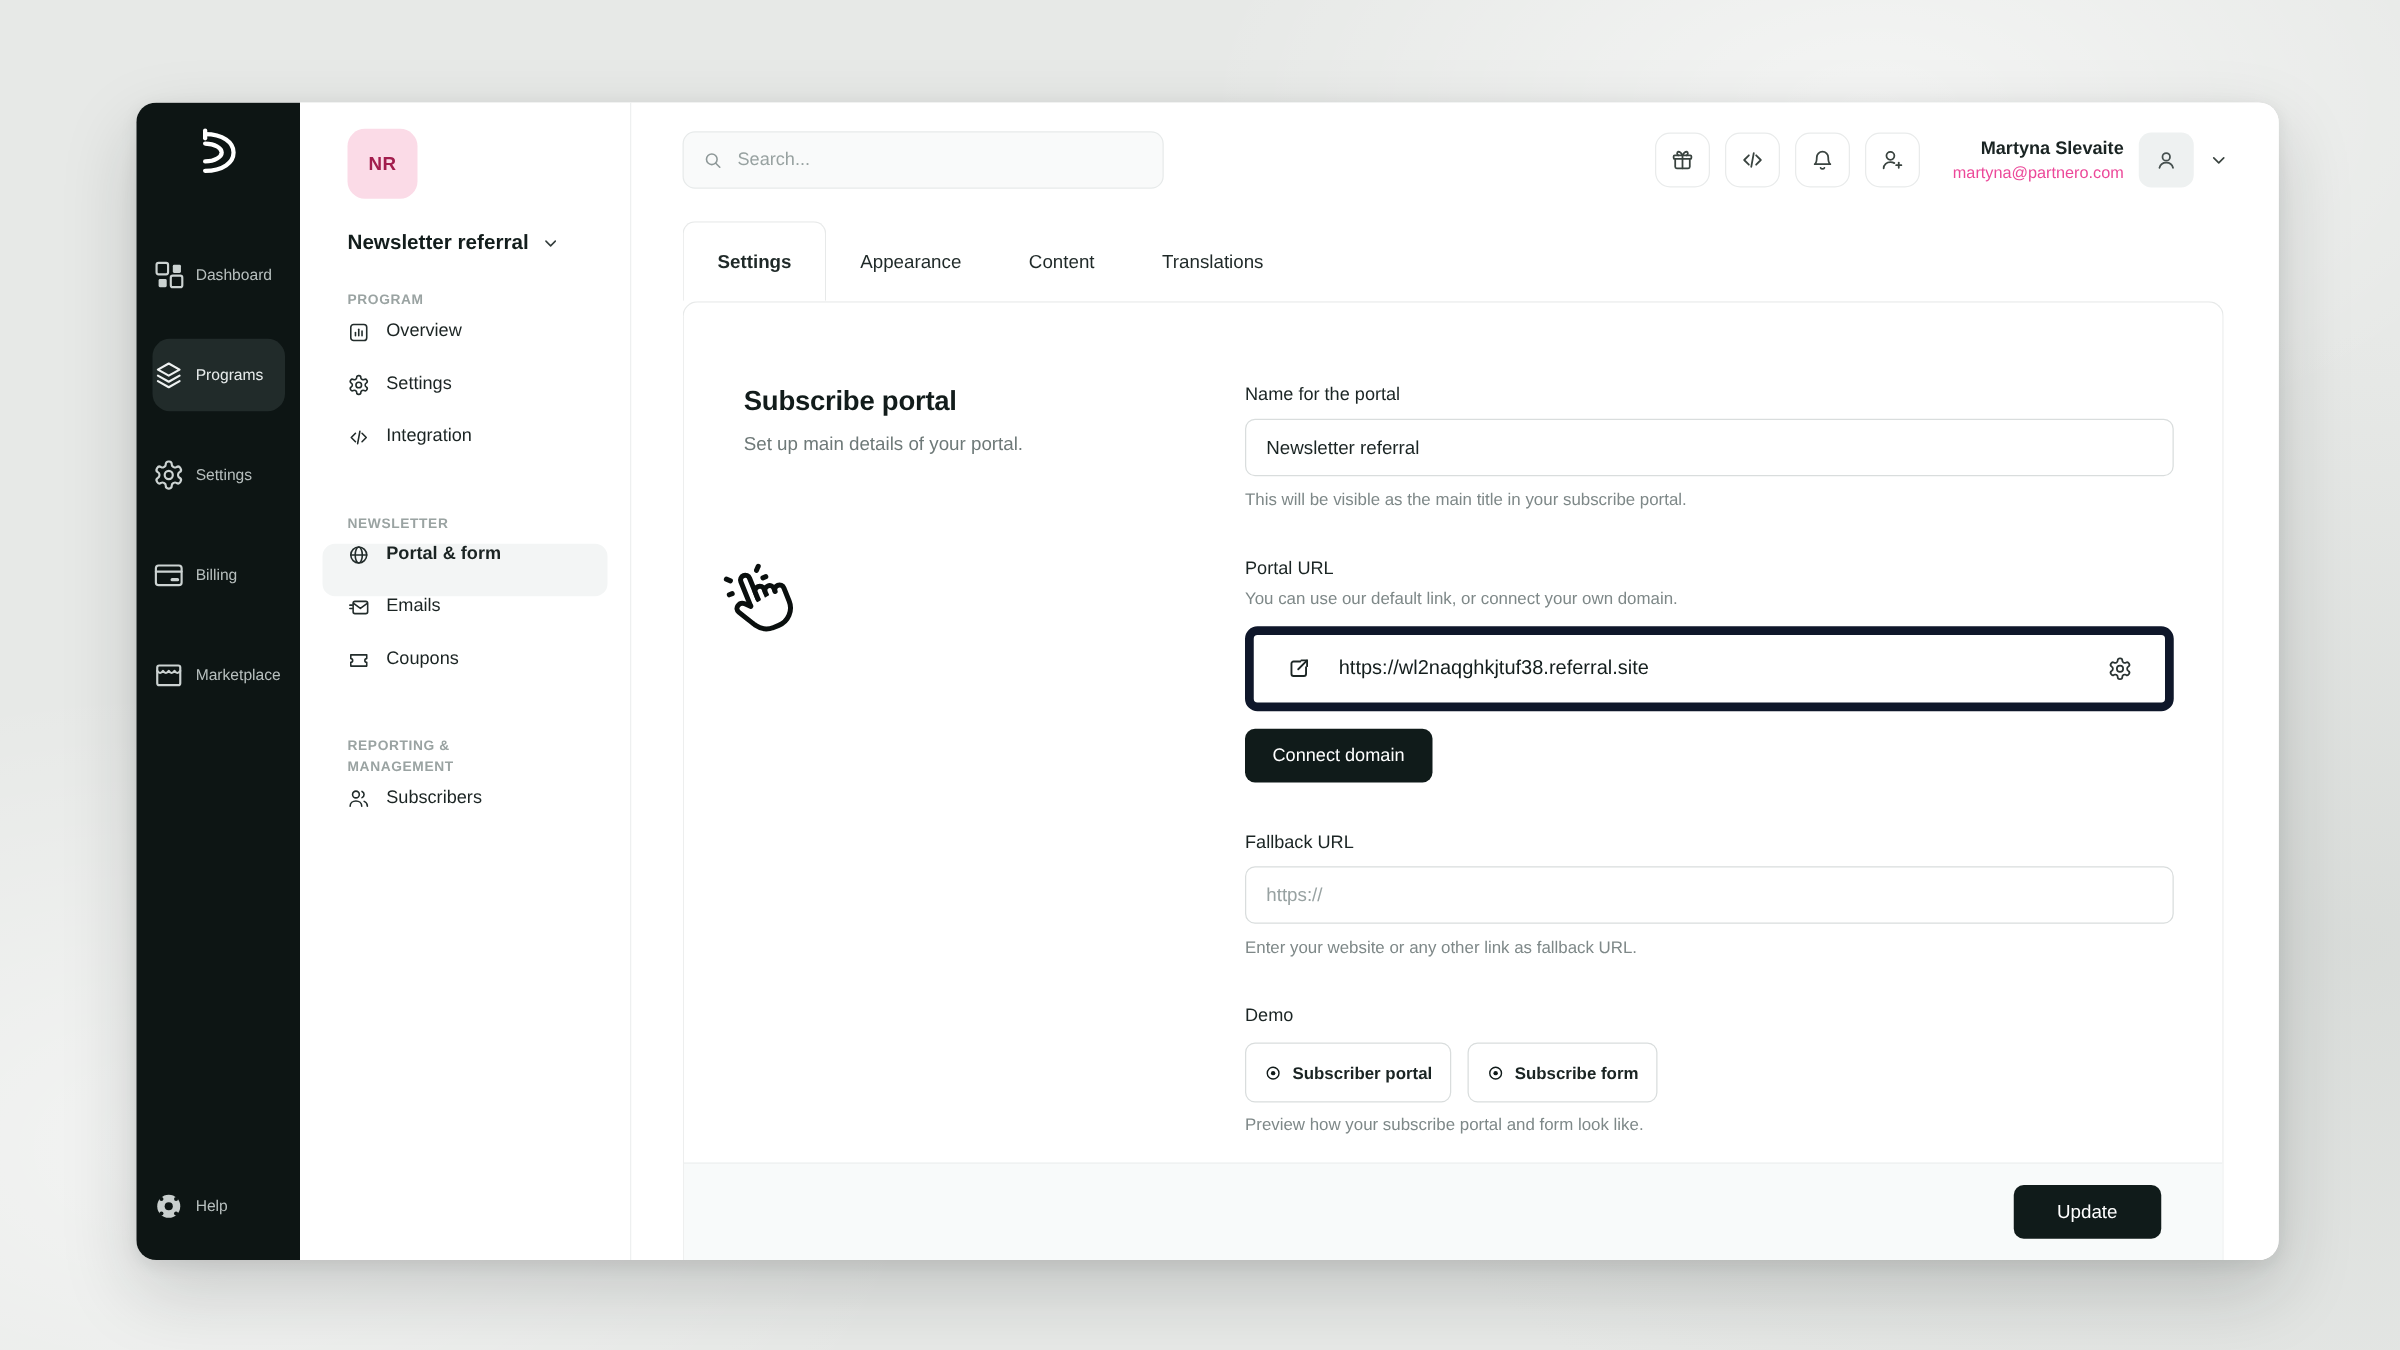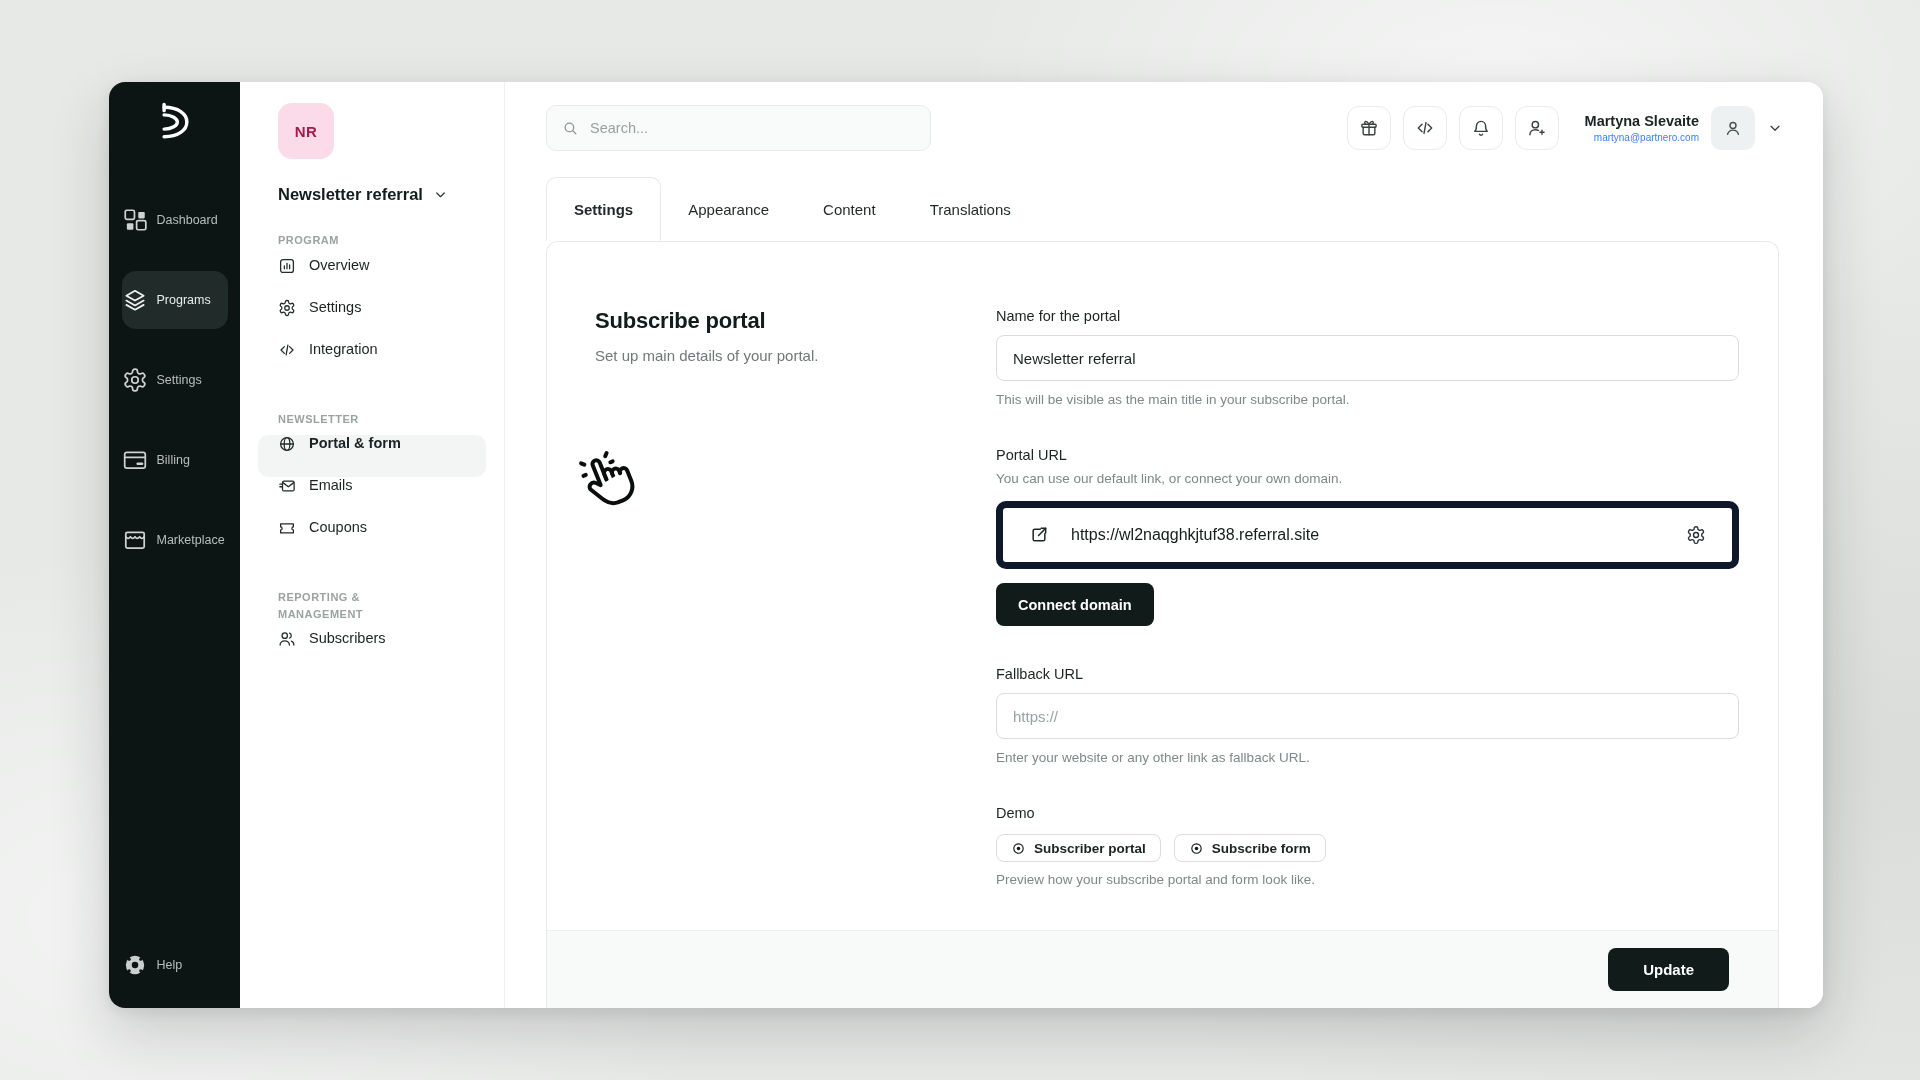--- a/index.html
+++ b/index.html
@@ -81,21 +81,21 @@
   }
   .search input::placeholder { color:#98a2a1; }
   .tb-right { margin-left:auto; display:flex; align-items:center; gap:12px; }
   .icon-btn {
     width:44px; height:44px; border:1px solid #e9ebeb; border-radius:12px; background:#fff;
     display:flex; align-items:center; justify-content:center; cursor:pointer; color:#39433f;
   }
   .icon-btn .ic { width:20px; height:20px; }
   .user-meta { margin-left:14px; text-align:right; }
   .user-meta .n { font-size:14.5px; font-weight:700; color:#1a2423; }
-  .user-meta .e { font-size:10px; color:#3b82f6; margin-top:3px; }
+  .user-meta .e { font-size:13px; color:#ec4899; margin-top:3px; }
   .avatar {
     width:44px; height:44px; border-radius:10px; background:#eef1f1;
     display:flex; align-items:center; justify-content:center; color:#46504f; cursor:pointer;
   }
   .avatar .ic { width:20px; height:20px; }
   .tb-chev { width:16px; height:16px; color:#39433f; stroke-width:2; cursor:pointer; }
 
   
   .tabs { display:flex; margin:26px 44px 0 41px; position:relative; z-index:2; }
   .tab {
@@ -131,30 +131,30 @@
   .url-box {
     margin-top:15px; height:68px; border:7px solid #0f172a; border-radius:10px;
     display:flex; align-items:center; padding:0 26px; gap:22px;
   }
   .url-box .lnk { width:20px; height:20px; color:#1c2625; stroke-width:1.8; cursor:pointer; }
   .url-text { font-size:16px; color:#141e1d; }
   .url-box .gear { margin-left:auto; width:20px; height:20px; color:#2a3433; cursor:pointer; }
 
   .btn-dark {
     background:#101b1a; color:#fff; border:none; border-radius:8px; height:43px;
-    padding:0 22px; font-size:14.5px; font-weight:700; cursor:pointer;
+    padding:0 22px; font-size:14.5px; font-weight:400; cursor:pointer;
     font-family:"Liberation Sans", sans-serif;
   }
   .mt14 { margin-top:14px; }
   .block { margin-top:40px; }
   .tight-help { margin-top:8px; }
 
   .demo-row { margin-top:13px; display:flex; gap:13px; }
   .btn-outline {
-    height:28px; border:1px solid #d9dddd; border-radius:8px; background:#fff;
+    height:48px; border:1px solid #d9dddd; border-radius:8px; background:#fff;
     display:flex; align-items:center; gap:8px; padding:0 14px;
     font-size:13.5px; font-weight:600; color:#1a2423; cursor:pointer;
     font-family:"Liberation Sans", sans-serif;
   }
   .btn-outline .ic { width:15px; height:15px; stroke-width:1.8; color:#111b1a; }
 
   .card-footer {
     height:78px; flex:0 0 78px; background:#f8fafa; border-top:1px solid #edf0f0;
     display:flex; align-items:center; justify-content:flex-end; padding:0 49px;
   }

